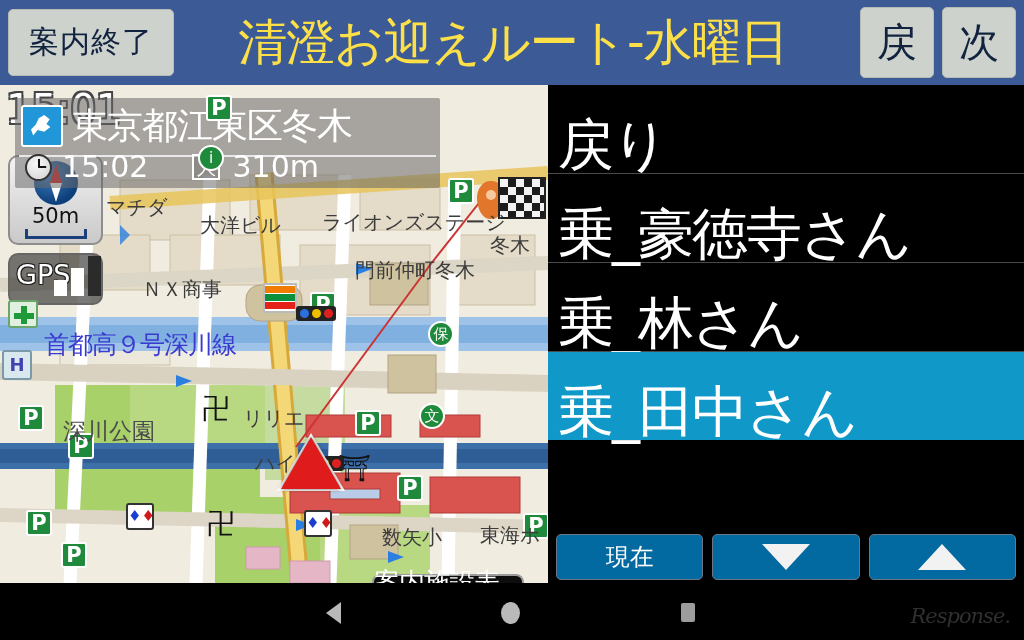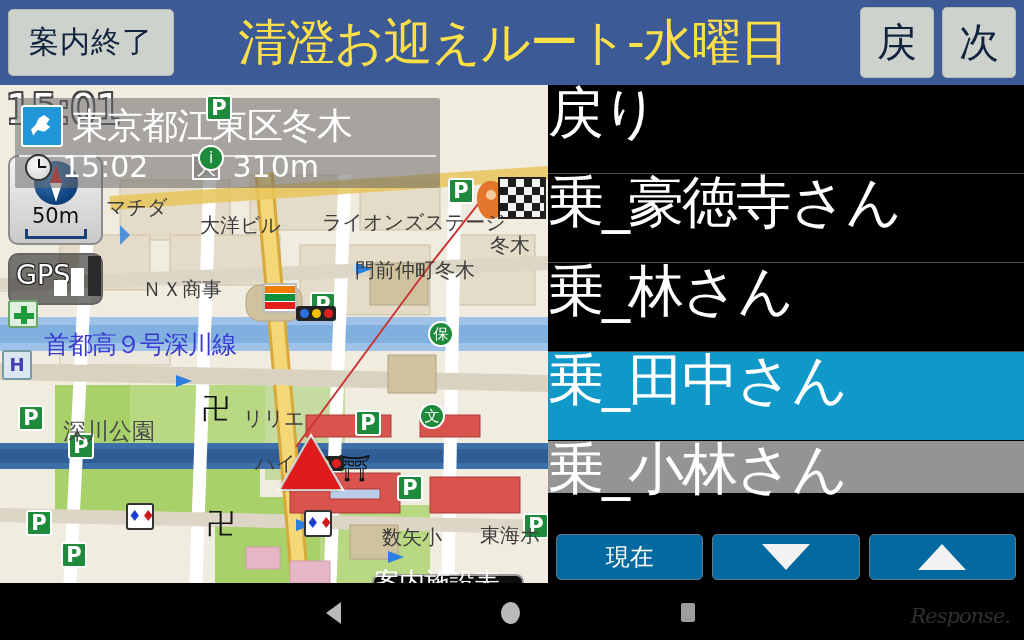--- a/index.html
+++ b/index.html
@@ -120,22 +120,22 @@
   .flag{position:absolute;left:498px;top:92px;width:48px;height:42px;border:2px solid #222;
         box-sizing:border-box;background:
         repeating-conic-gradient(#1c1c1c 0% 25%,#f2f2f2 0% 50%) 0 0/16px 16px;}
 
   .poi-btn{position:absolute;left:372px;top:489px;width:152px;height:52px;
            background:#0d0d0d;border:2px solid #9a9a9a;border-radius:8px;box-sizing:border-box;
            color:#fff;font-size:26px;display:flex;align-items:center;justify-content:center;letter-spacing:-1px;}
 
   
   .panel{position:absolute;left:548px;top:85px;width:476px;height:498px;background:#000;overflow:hidden;}
-  .row{position:relative;box-sizing:border-box;display:flex;align-items:flex-start;
-       color:#fff;font-size:56px;line-height:1;letter-spacing:-2px;
+  .row{position:relative;box-sizing:border-box;display:flex;align-items:flex-end;
+       padding-left:10px;color:#fff;font-size:56px;line-height:1;letter-spacing:-2px;
        border-bottom:1px solid #4a4a4a;height:89px;}
   .row.sel{background:#1098c8;border-bottom:1px solid #000;}
   .row.partial{background:#949494;height:52px;border-bottom:none;}
   .panel-btns{position:absolute;left:0;bottom:0;width:476px;height:52px;display:flex;
               align-items:center;gap:9px;padding:0 8px;box-sizing:border-box;background:#000;}
   .pbtn{flex:1;height:46px;background:#0369a1;border:1px solid #6b7686;border-radius:5px;
         display:flex;align-items:center;justify-content:center;color:#fff;font-size:24px;box-sizing:border-box;}
   .tri-d{width:0;height:0;border-left:24px solid transparent;border-right:24px solid transparent;
          border-top:26px solid #f2f2f2;}
   .tri-u{width:0;height:0;border-left:24px solid transparent;border-right:24px solid transparent;
@@ -337,23 +337,20 @@
         </div>
         <div class="row">
           <span>乗_豪徳寺さん</span>
         </div>
         <div class="row">
           <span>乗_林さん</span>
         </div>
         <div class="row sel">
           <span>乗_田中さん</span>
         </div>
-        <div class="row partial">
-          <span>乗_小林さん</span>
-        </div>
       </div>
     <div class="panel-btns">
       <div class="pbtn">現在</div>
       <div class="pbtn">
         <span class="tri-d"></span>
       </div>
       <div class="pbtn">
         <span class="tri-u"></span>
       </div>
     </div>

